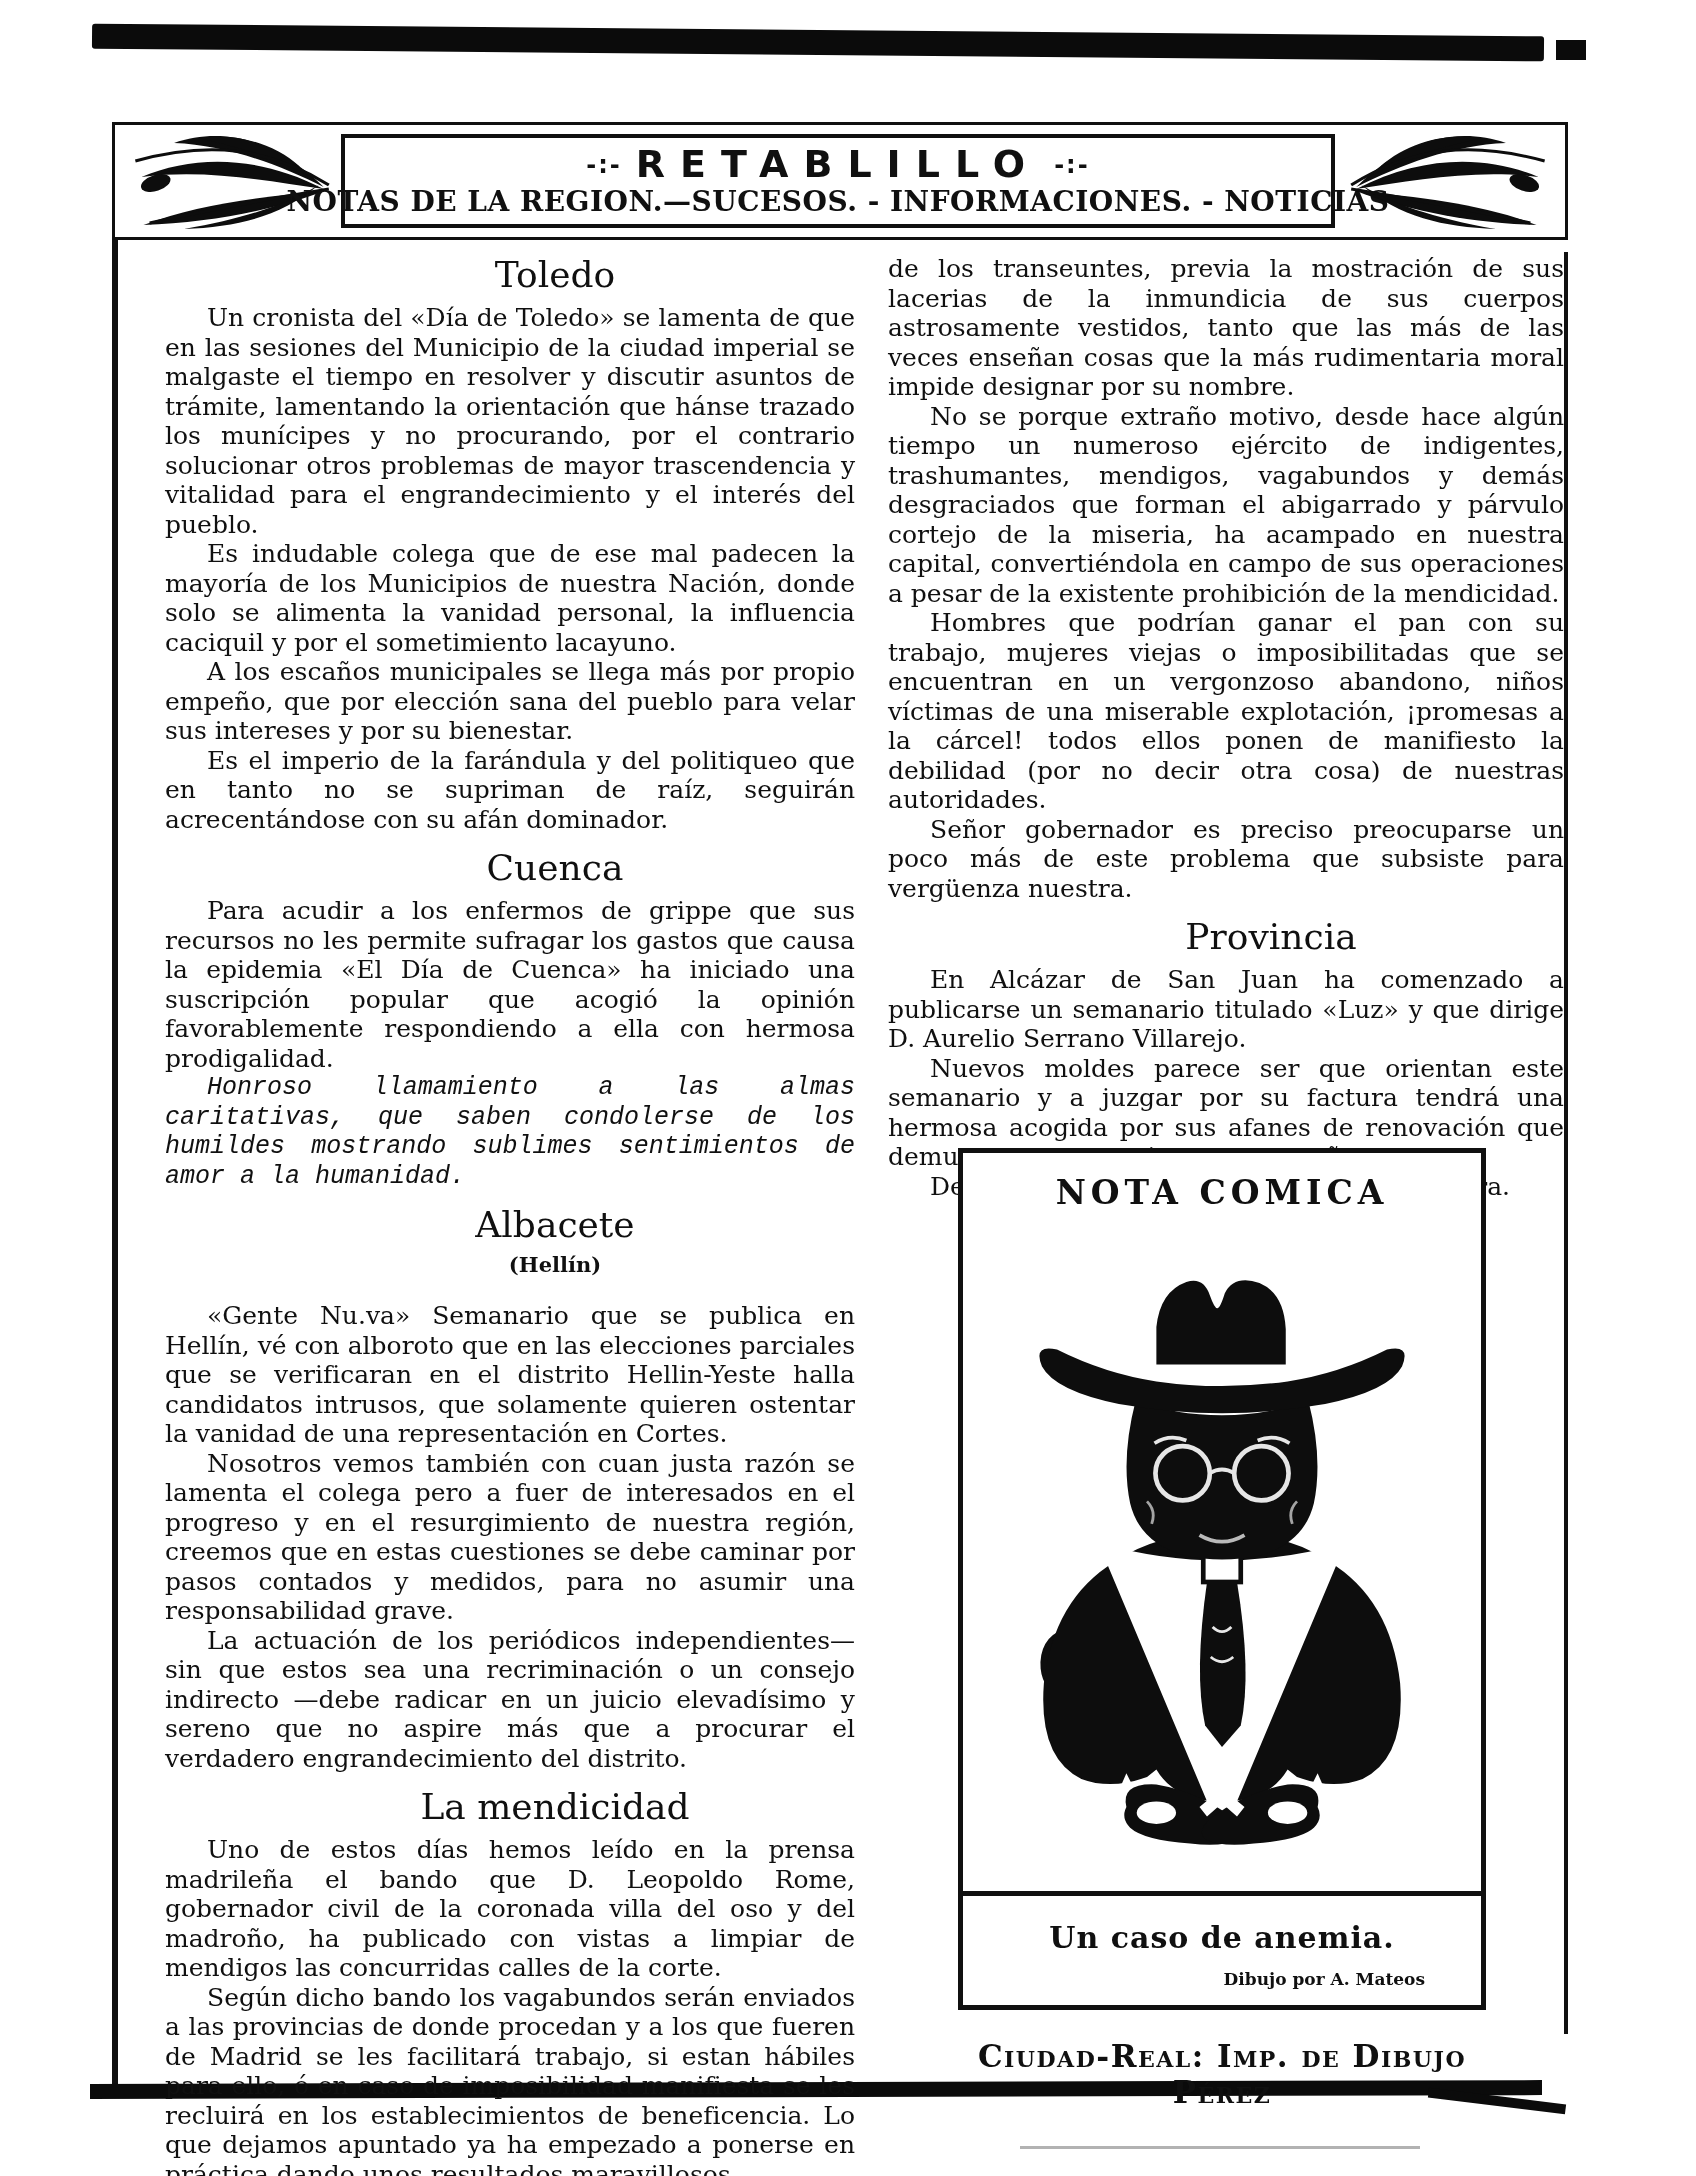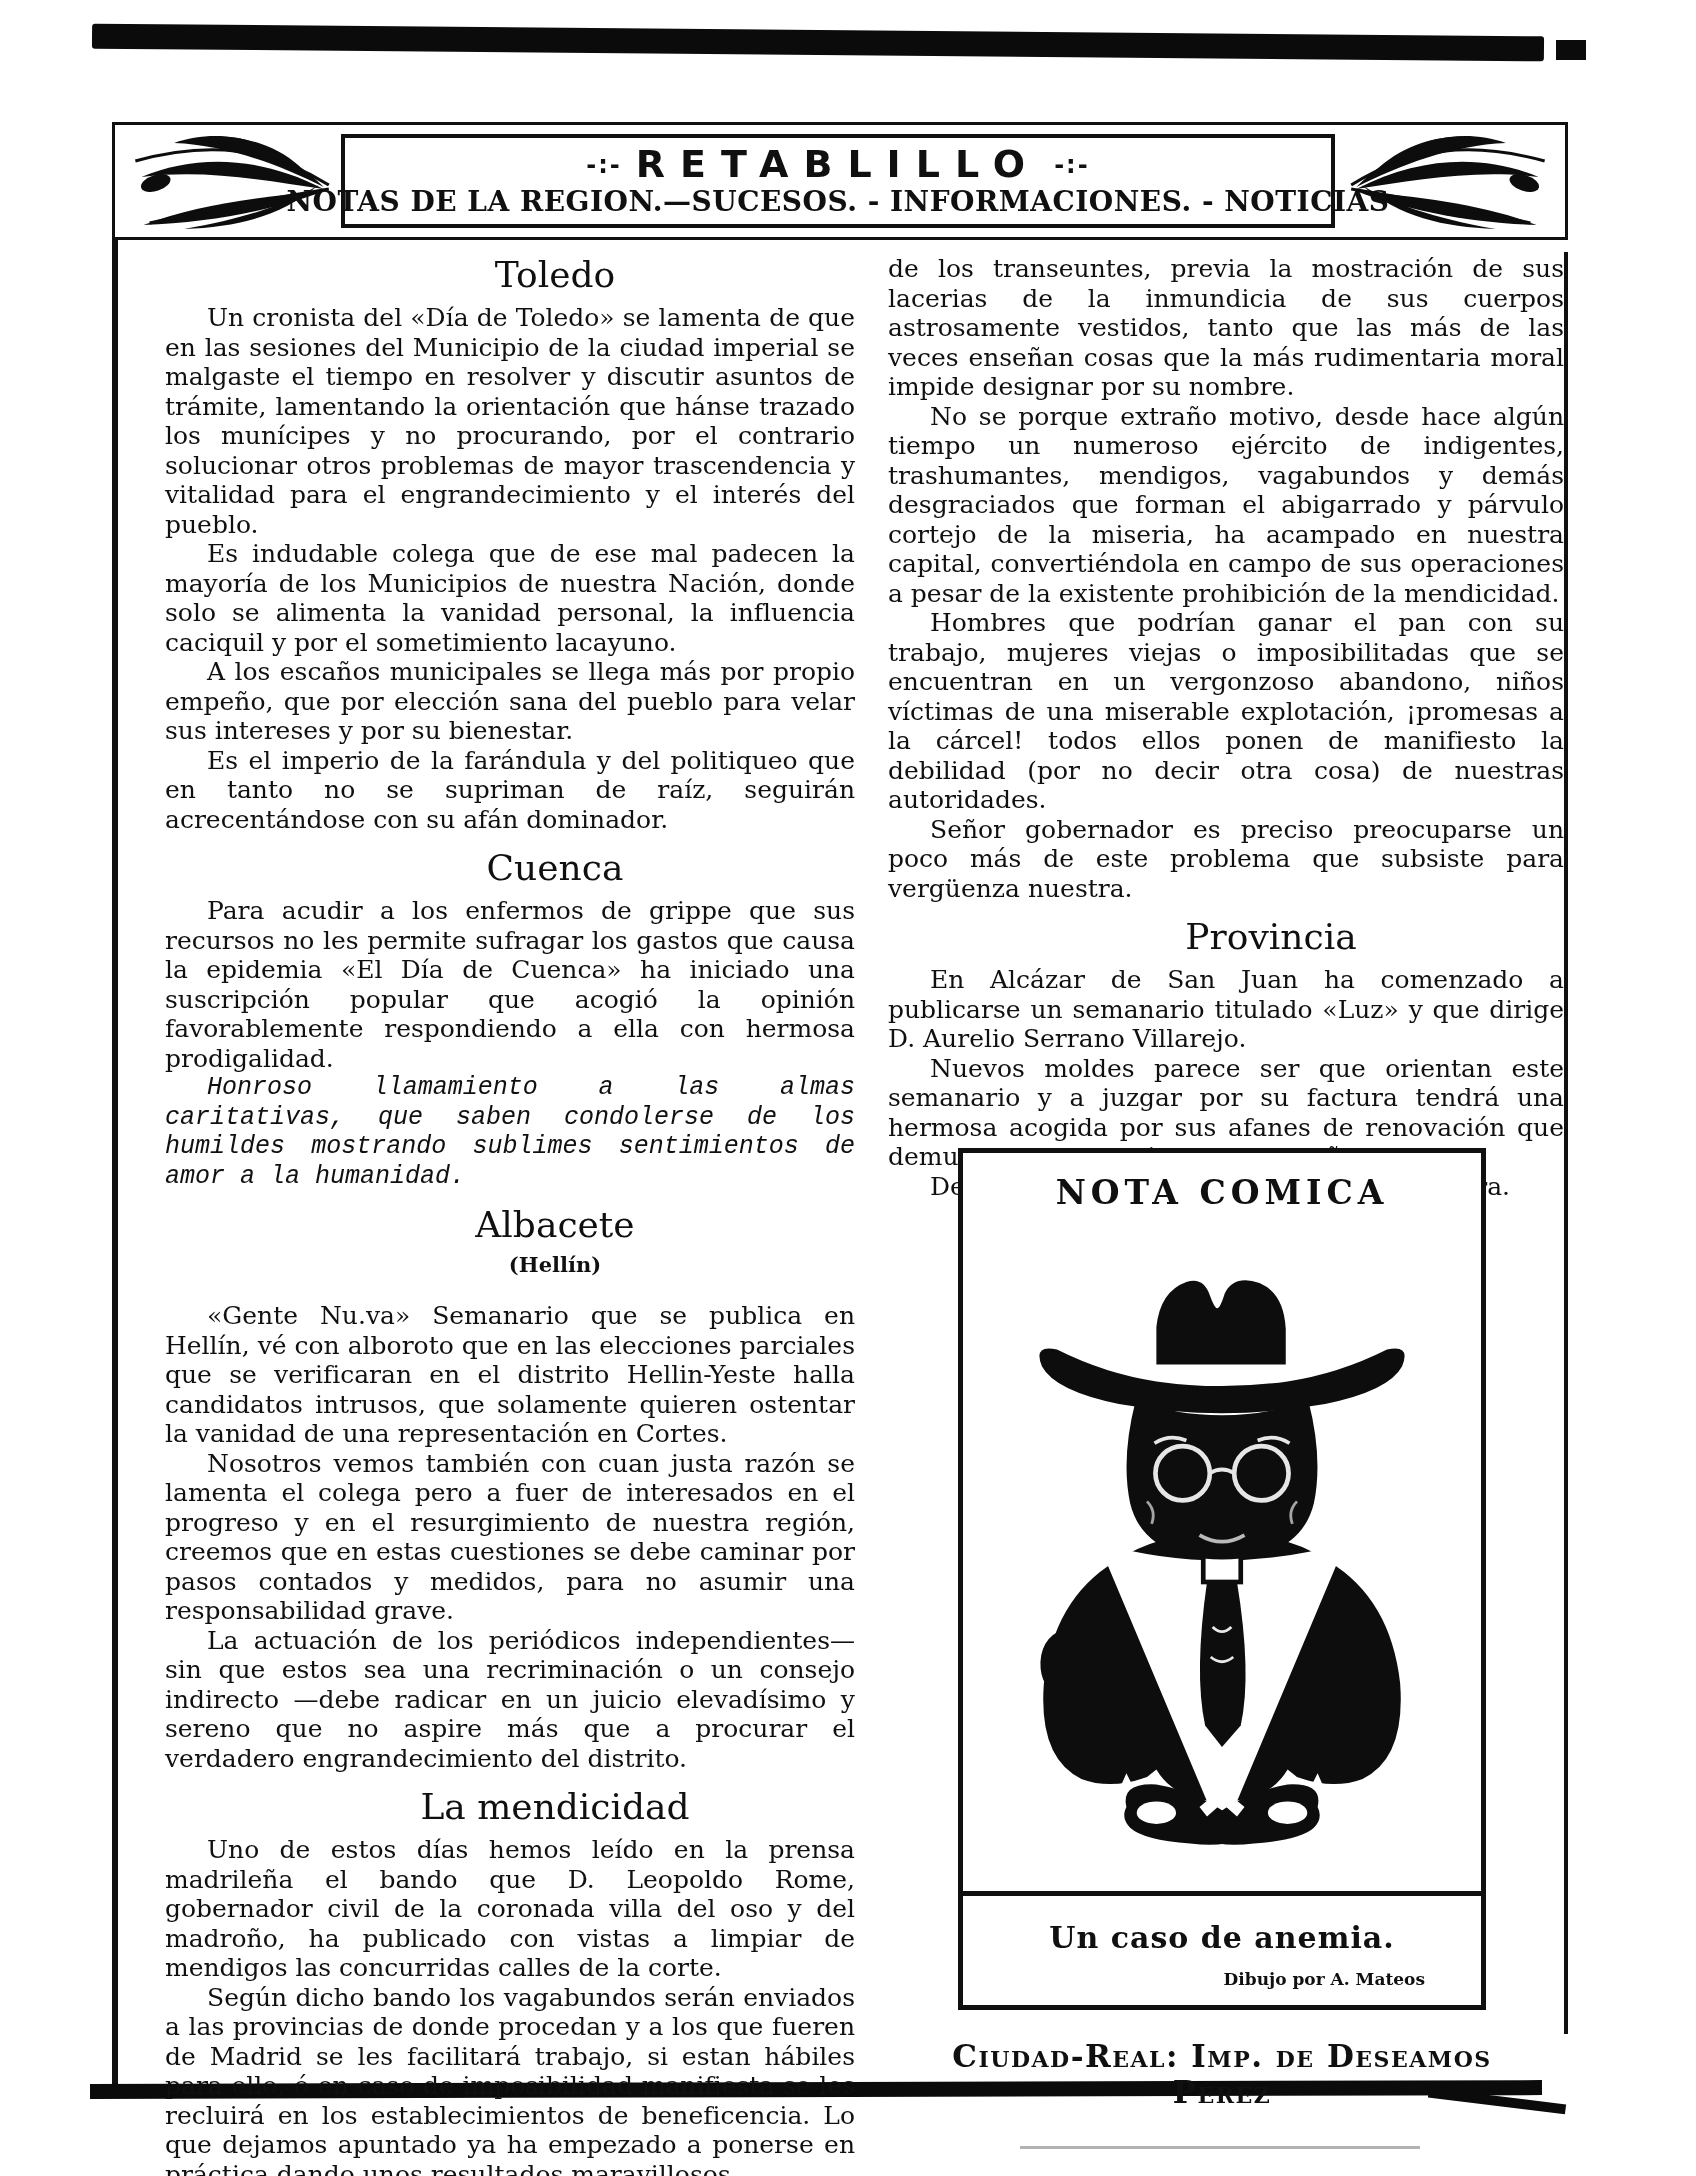--- a/index.html
+++ b/index.html
@@ -200,15 +200,15 @@
         <path d="M196,592 L220,572 L244,592 L236,602 L220,588 L204,602 Z" fill="#ffffff"></path>
         <ellipse cx="150" cy="598" rx="21" ry="12" fill="#ffffff"></ellipse>
         <ellipse cx="290" cy="598" rx="21" ry="12" fill="#ffffff"></ellipse>
       </svg>
     </div>
     <div class="comic-rule"></div>
     <div class="comic-caption">Un caso de anemia.</div>
     <div class="comic-credit">Dibujo por A. Mateos</div>
   </div>
 
-  <div class="imprint">Ciudad-Real: Imp. de Deseamos Pérez</div>
+  <div class="imprint">Ciudad-Real: Imp. de Dibujo Pérez</div>
 
 </div>
 
 </body></html>

